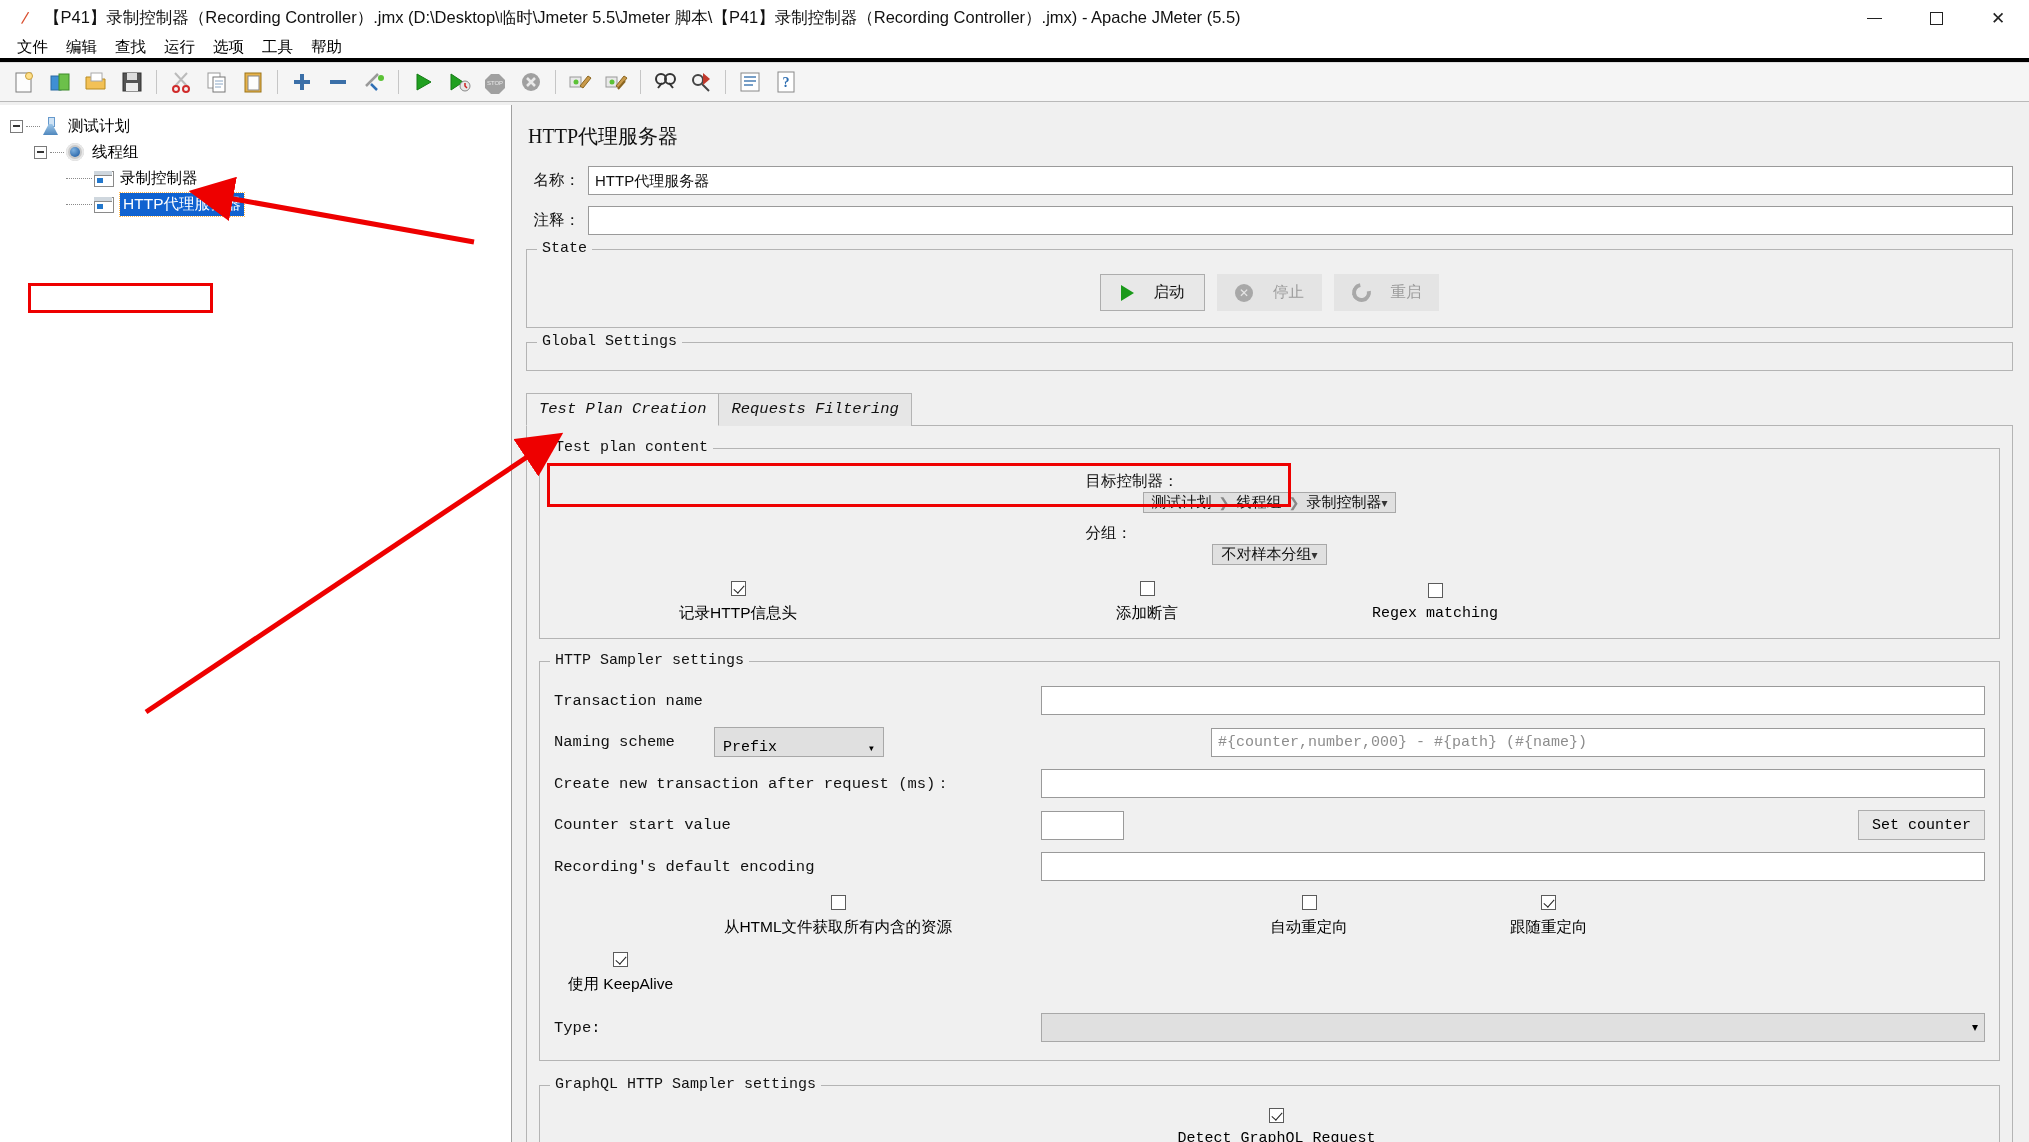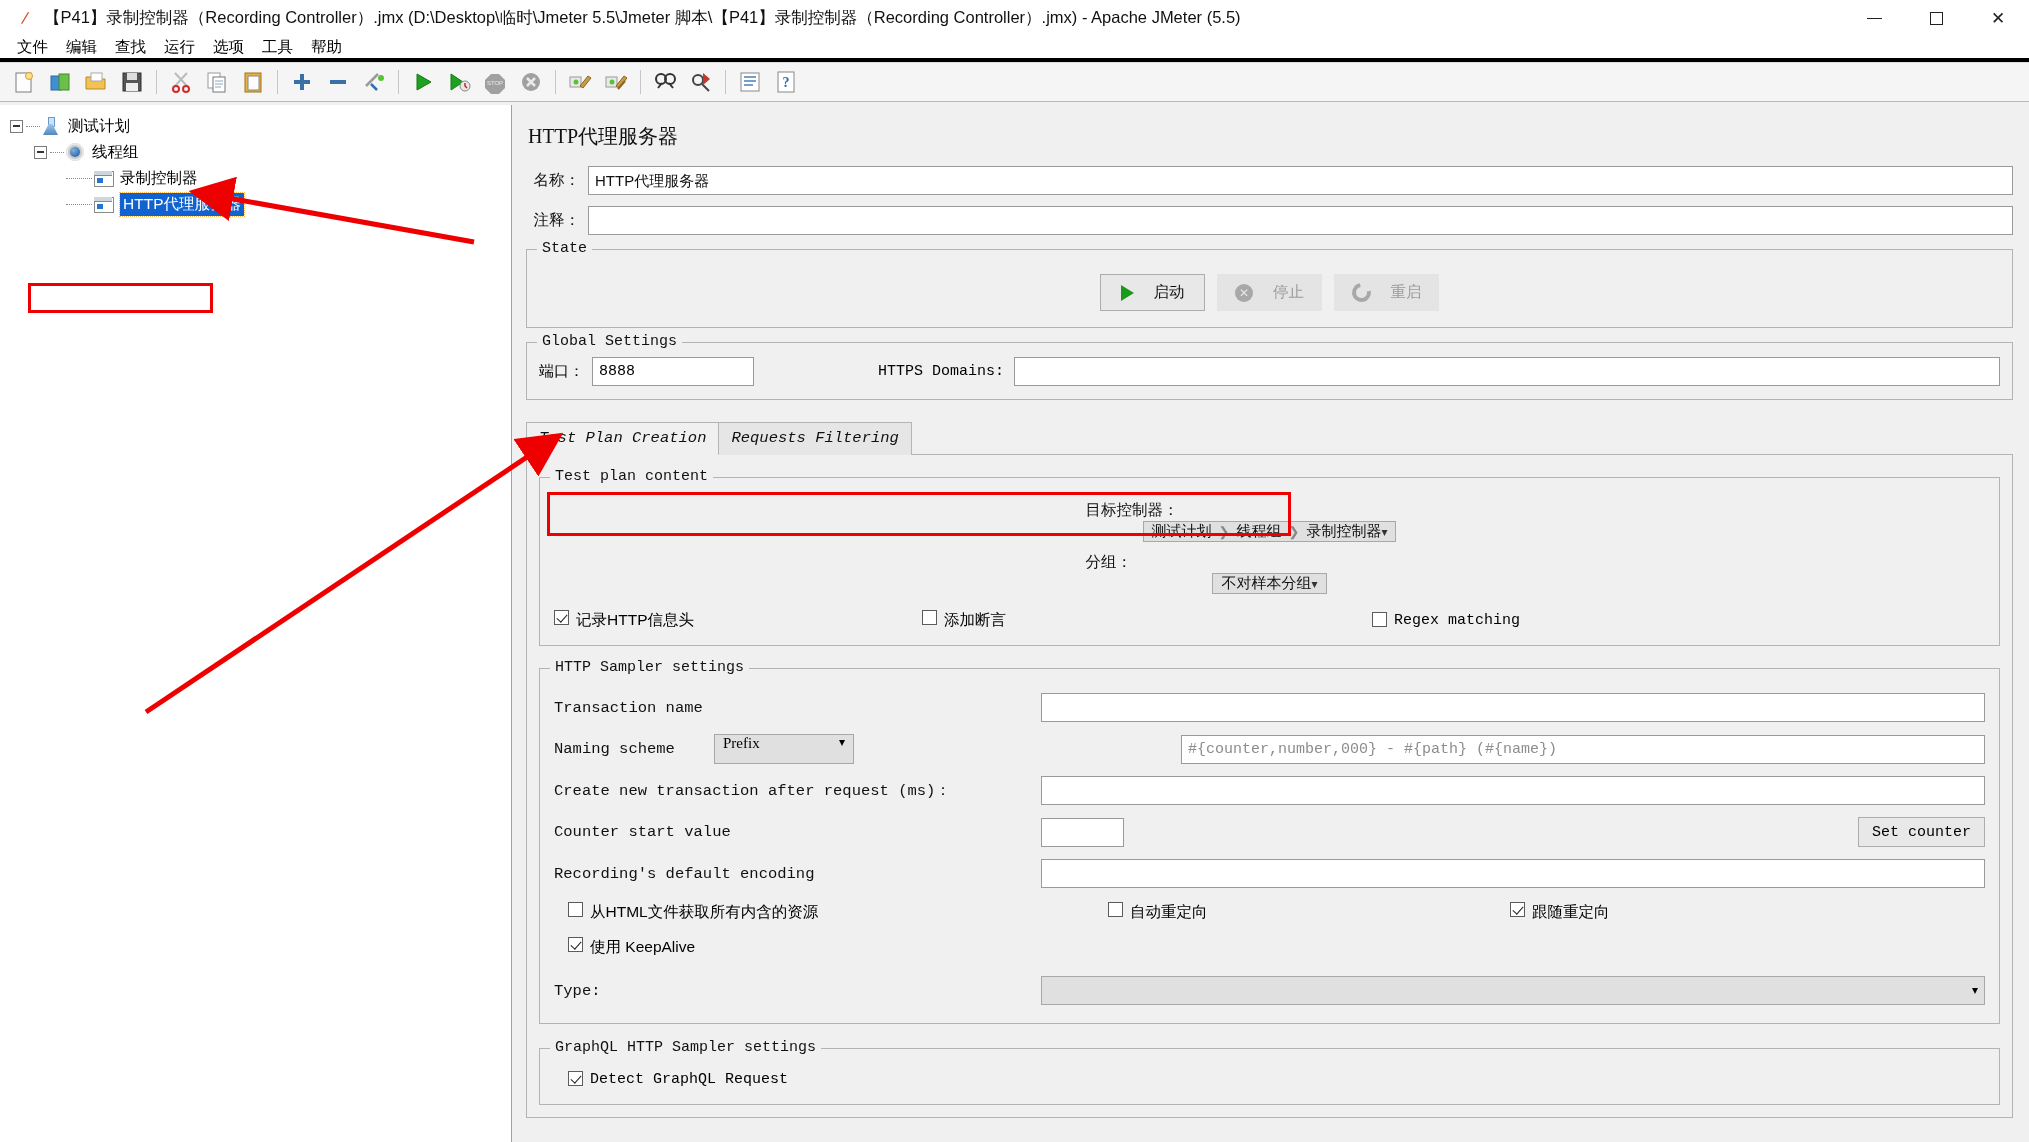--- a/index.html
+++ b/index.html
@@ -211,43 +211,43 @@
   .bc{ display:flex; align-items:center; gap:7px; font-size:15px; }
   .bc .sep{ color:#888; font-size:13px; }
 
   
   .ctrl-redbox{
     position:absolute; left:-7px; top:-8px; width:744px; height:44px;
     border:3px solid #ee0000; pointer-events:none; z-index:5;
   }
 
   .cbrow{ display:flex; align-items:center; margin-top:16px; }
-  .cb{ display:flex; gap:7px; font-size:15.5px; white-space:nowrap; }
+  .cb{ display:flex; align-items:center; gap:7px; font-size:15.5px; white-space:nowrap;flex-direction:column; }
   .box{
     width:15px; height:15px; border:1px solid #5b5b5b; background:#fff; flex:none;
     position:relative;
   }
   .box.on:after{
     content:""; position:absolute; left:4px; top:1px; width:5px; height:9px;
     border:solid #222; border-width:0 1.8px 1.8px 0; transform:rotate(42deg);
   }
 
   
   .hs-row{ display:flex; align-items:center; margin-bottom:12px; }
   .hs-lbl{ width:487px; font-size:15.5px; font-family:"Liberation Mono", monospace; color:#111; }
   .hs-field{
     flex:1; height:29px; background:#ffffff; border:1px solid #9a9a9a;
     padding:0 6px; font-size:15px; line-height:27px;
   }
   .hs-field.ph{ color:#8d8d8d; font-family:"Liberation Mono", monospace; }
   .hs-field.grey{ background:#e0e0e0; border:1px solid #a8a8a8; }
   .small-combo{
-    width:140px; height:30px; background:#e0e0e0; border:1px solid #a8a8a8;
-    display:flex; align-items:flex-start; padding:0 8px;
-    font-size:15px; font-family:Liberation Serif, serif; cursor:default;
+    width:170px; height:30px; background:#e0e0e0; border:1px solid #a8a8a8;
+    display:flex; align-items:flex-end; padding:0 8px;
+    font-size:15px; font-family:Liberation Mono, monospace; cursor:default;
   }
   .small-field{
     width:83px; height:29px; background:#ffffff; border:1px solid #9a9a9a;
   }
   .setbtn{
     margin-left:auto; height:30px; background:#e8e8e8; border:1px solid #adadad;
     padding:0 13px; display:flex; align-items:center;
     font-size:15px; font-family:"Liberation Mono", monospace; cursor:default;
   }
 
@@ -488,26 +488,20 @@
           </div>
           <div class="btn disabled">
             <span class="ico-restart"></span>
             <span>重启</span>
           </div>
         </div>
       </div>
 
       <div class="group" style="padding:14px 12px 13px 12px">
         <div class="gtitle">Global Settings</div>
-        <div class="gs-row">
-          <div class="port-lbl">端口：</div>
-          <div class="port-field">8888</div>
-          <div class="domains-lbl">HTTPS Domains:</div>
-          <div class="domains-field"></div>
-        </div>
       </div>
 
       <div class="tabs">
         <div class="tab active">Test Plan Creation</div>
         <div class="tab">Requests Filtering</div>
       </div>
 
       <div class="tabpanel">
 
         <div class="group inner" style="padding:22px 14px 14px 14px">

